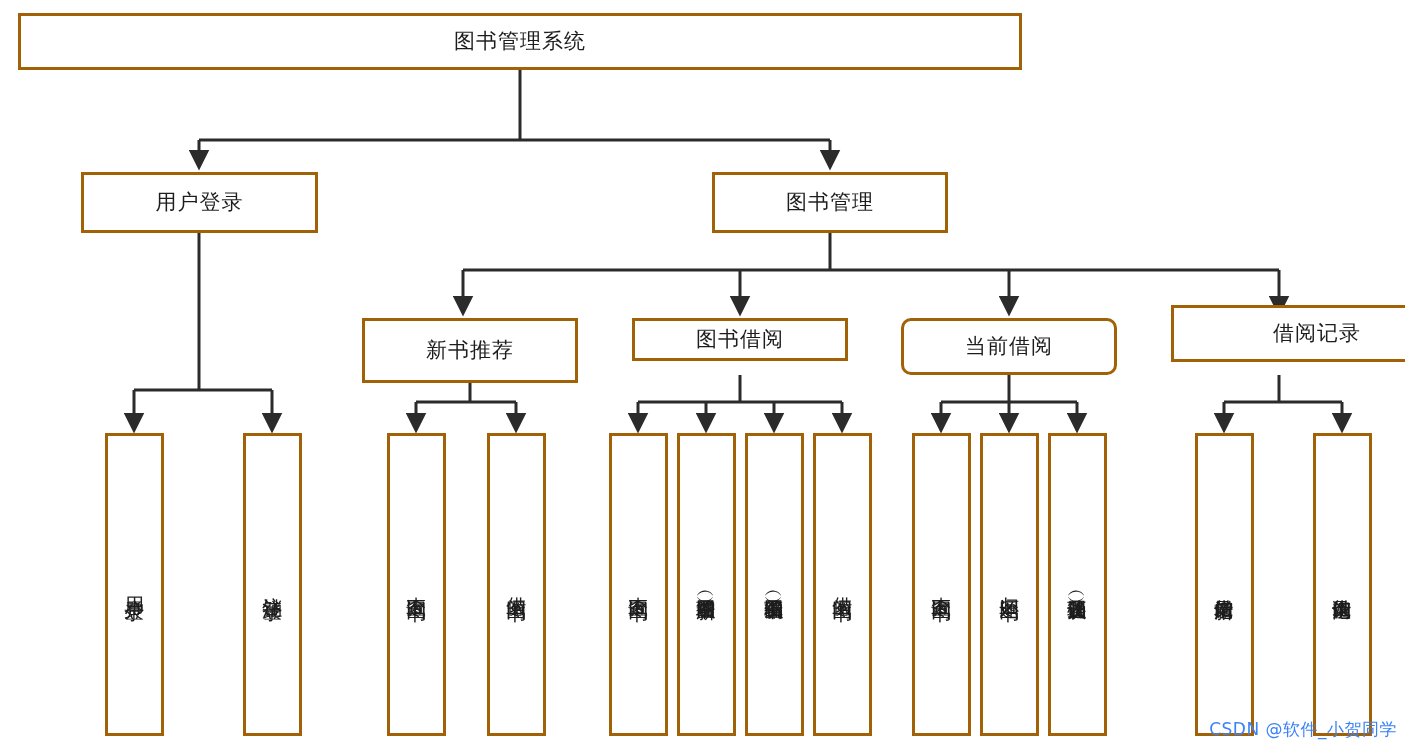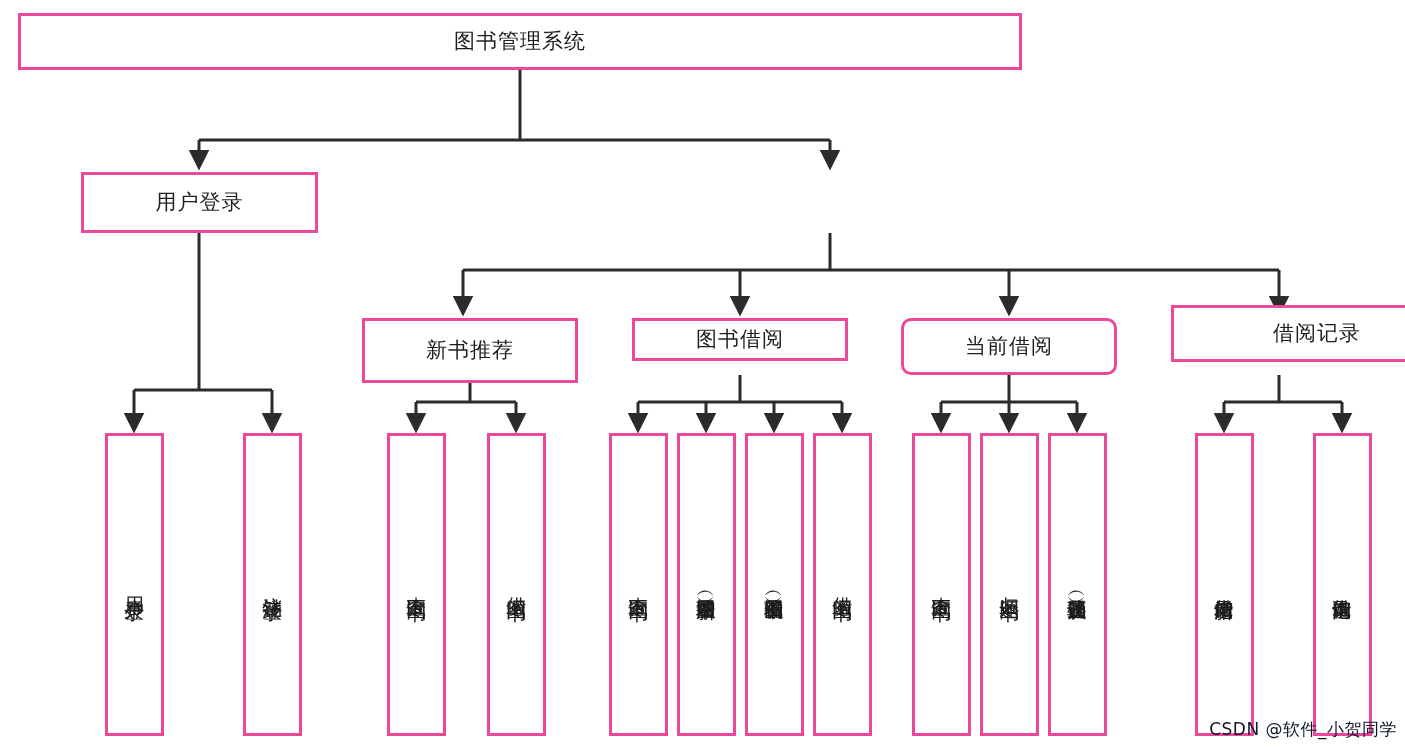--- a/index.html
+++ b/index.html
@@ -18,21 +18,21 @@
   svg#connectors{
     position:absolute;
     left:0;top:0;
     width:1405px;height:747px;
     pointer-events:none;
   }
   .node{
     position:absolute;
     box-sizing:border-box;
     background:#ffffff;
-    border:3px solid #ec4899;
+    border:3px solid #a16207;
     display:flex;
     align-items:center;
     justify-content:center;
     z-index:2;
   }
   .node .label{
     font-size:21px;
     line-height:1.15;
     letter-spacing:1px;
     color:#1d1d1d;
@@ -56,21 +56,21 @@
   .node.vertical.tall .label{
     font-size:19px;
     letter-spacing:0px;
     line-height:1.18;
   }
   #watermark{
     position:absolute;
     right:8px;
     bottom:6px;
     font-size:17px;
-    color:#0f172a;
+    color:#3b82f6;
     letter-spacing:0.5px;
     z-index:5;
     white-space:nowrap;
   }
 </style>
 </head>
 <body>
 
 <div id="diagram-root">
 
@@ -125,20 +125,23 @@
   </svg>
 
   <div class="node" style="left:18px; top:13px; width:1004px; height:57px;">
     <span class="label">图书管理系统</span>
   </div>
 
   <div class="node" style="left:81px; top:172px; width:237px; height:61px;">
     <span class="label">用户登录</span>
   </div>
 
+  <div class="node" style="left:712px; top:172px; width:236px; height:61px;">
+    <span class="label">图书管理</span>
+  </div>
 
   <div class="node" style="left:362px; top:318px; width:216px; height:65px;">
     <span class="label">新书推荐</span>
   </div>
 
   <div class="node" style="left:632px; top:318px; width:216px; height:43px;align-items:center;">
     <span class="label">图书借阅</span>
   </div>
 
   <div class="node" style="left:901px; top:318px; width:216px; height:57px;border-radius:10px;">

